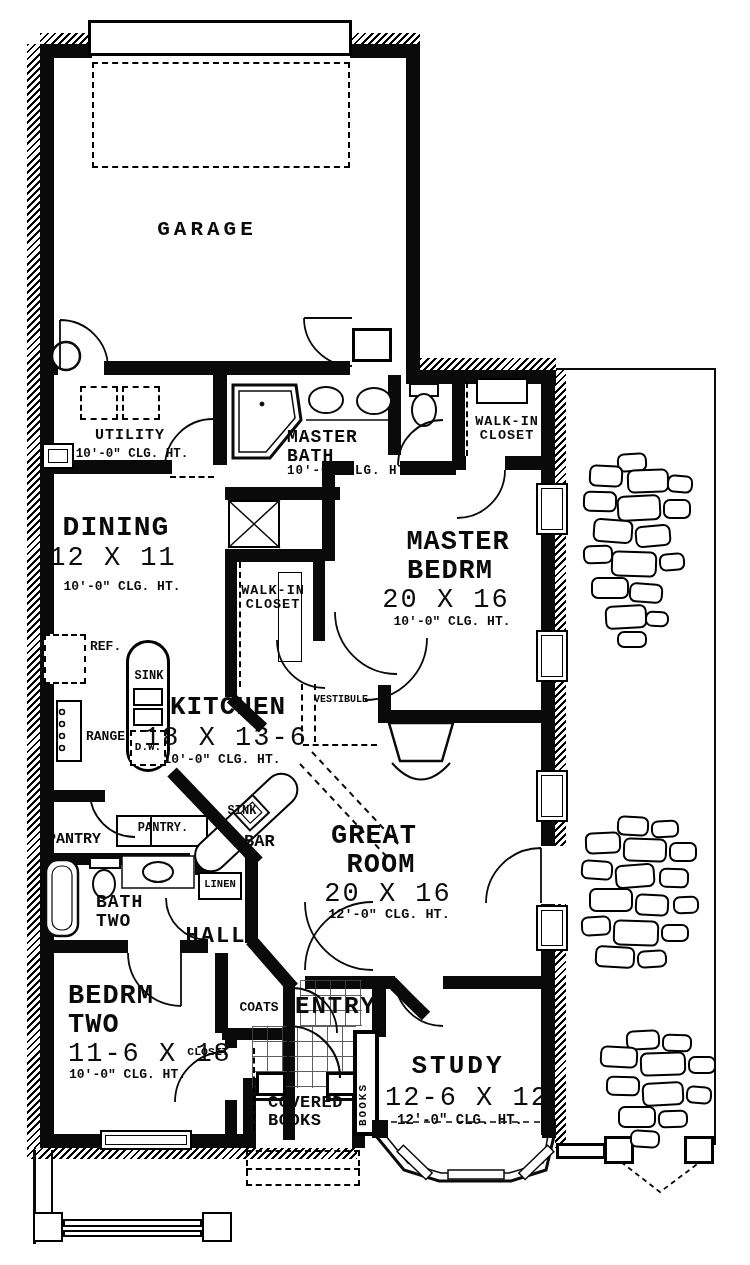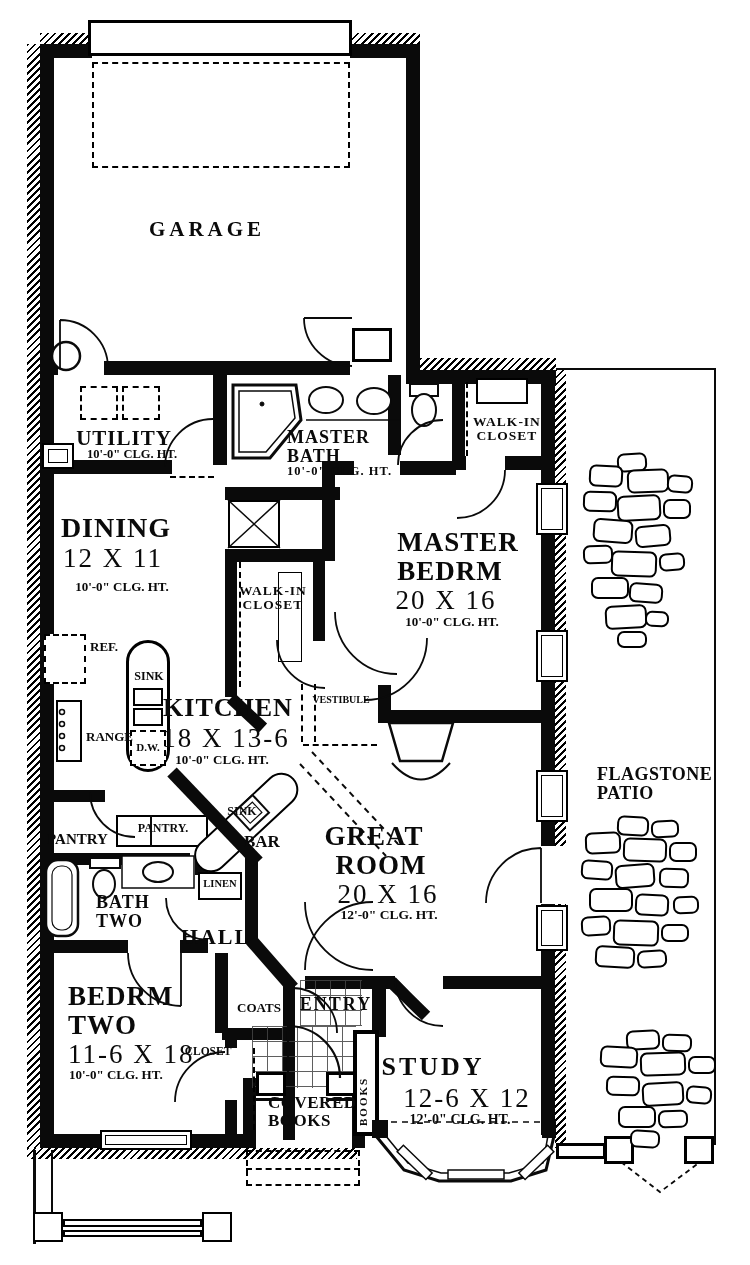--- a/index.html
+++ b/index.html
@@ -1,17 +1,17 @@
 <!DOCTYPE html>
 <html><head>
 <meta charset="utf-8">
 <style>
   html,body{margin:0;padding:0;background:#fff}
   #plan{position:relative;width:750px;height:1265px;background:#fff;overflow:hidden;
-        font-family:Liberation Serif, serif;color:#0a0a0a}
+        font-family:Liberation Mono, monospace;color:#0a0a0a}
   .abs{position:absolute}
   .wall{position:absolute;background:#0a0a0a}
   .hatch{position:absolute;background:repeating-linear-gradient(135deg,#000 0,#000 2px,#fff 2px,#fff 5px)}
   .box{position:absolute;background:#fff;border:2px solid #000;box-sizing:border-box}
   .b3{border-width:3px}
   .b4{border-width:4px}
   .win{position:absolute;background:#fff;border:2px solid #000;box-sizing:border-box}
   .win i{position:absolute;inset:3px;border:1px solid #000;display:block}
   .dash{position:absolute;border:2px dashed #000;background:#fff;box-sizing:border-box}
   .dashx{position:absolute;border:2px dashed #000;background:transparent;box-sizing:border-box}
@@ -286,21 +286,21 @@
       <path d="M380,1122 L550,1122" stroke-width="1.5" stroke-dasharray="6 5"></path>
       <rect x="372" y="1120" width="16" height="18" fill="#0a0a0a" stroke="none"></rect>
       <rect x="542" y="1120" width="14" height="18" fill="#0a0a0a" stroke="none"></rect>
 
       <path d="M621,1162 L660,1192 L700,1162" stroke-width="1.8" stroke-dasharray="5 4"></path>
     </g>
   </svg>
 
   <div class="lbl c" style="left:207px;top:219px;font-size:21px;letter-spacing:4px">GARAGE</div>
 
-  <div class="lbl c" style="left:124px;top:428px;font-size:21px">UTILITY</div>
+  <div class="lbl c" style="left:130px;top:428px;font-size:15px">UTILITY</div>
   <div class="lbl c" style="left:132px;top:448px;font-size:12.5px;letter-spacing:0">10'-0" CLG. HT.</div>
 
   <div class="lbl" style="left:287px;top:428px;font-size:18px">
     <div>MASTER</div>
     <div>BATH</div>
     <div class="clg" style="font-size:12.5px">10'-0" CLG. HT.</div>
   </div>
 
   <div class="lbl c" style="left:507px;top:415px;font-size:13.5px;text-align:center">
     <div>WALK-IN</div>
@@ -335,45 +335,41 @@
   <div class="lbl c" style="left:163px;top:822px;font-size:12px;letter-spacing:0;z-index:7">PANTRY.</div>
   <div class="lbl c" style="left:242px;top:805px;font-size:12px;letter-spacing:0">SINK</div>
   <div class="lbl" style="left:244px;top:833px;font-size:17px;letter-spacing:0">BAR</div>
   <div class="lbl" style="left:47px;top:832px;font-size:15px;letter-spacing:0">PANTRY</div>
 
   <div class="lbl c" style="left:374px;top:822px;font-size:27px">GREAT</div>
   <div class="lbl c" style="left:381px;top:851px;font-size:27px">ROOM</div>
   <div class="lbl c dims" style="left:388px;top:880px;font-size:27px">20 X 16</div>
   <div class="lbl c" style="left:389px;top:908px;font-size:13.5px;letter-spacing:0">12'-0" CLG. HT.</div>
 
-  <div class="lbl" style="left:597px;top:765px;font-size:18px;letter-spacing:0.5px">
-    <div>FLAGSTONE</div>
-    <div>PATIO</div>
-  </div>
 
   <div class="lbl" style="left:96px;top:893px;font-size:18px">
     <div>BATH</div>
     <div>TWO</div>
   </div>
   <div class="lbl c" style="left:216px;top:926px;font-size:22px;letter-spacing:2px">HALL</div>
   <div class="lbl c" style="left:220px;top:879px;font-size:10.5px;letter-spacing:0;z-index:7">LINEN</div>
 
   <div class="lbl" style="left:68px;top:982px;font-size:27px">BEDRM</div>
   <div class="lbl" style="left:68px;top:1011px;font-size:27px">TWO</div>
   <div class="lbl dims" style="left:68px;top:1040px;font-size:27px">11-6 X 18</div>
   <div class="lbl" style="left:69px;top:1068px;font-size:13px;letter-spacing:0">10'-0" CLG. HT.</div>
 
   <div class="lbl c" style="left:208px;top:1046px;font-size:11.5px;letter-spacing:0;z-index:7">CLOSET</div>
   <div class="lbl c" style="left:259px;top:1001px;font-size:13px;letter-spacing:0;z-index:7">COATS</div>
-  <div class="lbl c" style="left:336px;top:995px;font-size:18px;letter-spacing:2px">ENTRY</div>
+  <div class="lbl c" style="left:336px;top:995px;font-size:24px;letter-spacing:2px">ENTRY</div>
 
   <div class="lbl" style="left:268px;top:1094px;font-size:17px;letter-spacing:0.5px;z-index:7">
     <div>COVERED</div>
     <div>BOOKS</div>
   </div>
 
-  <div class="lbl c" style="left:433px;top:1053px;font-size:26px;letter-spacing:3px">STUDY</div>
+  <div class="lbl c" style="left:458px;top:1053px;font-size:26px;letter-spacing:3px">STUDY</div>
   <div class="lbl c dims" style="left:467px;top:1084px;font-size:27px">12-6 X 12</div>
   <div class="lbl c" style="left:460px;top:1113px;font-size:14px;letter-spacing:0">12'-0" CLG. HT.</div>
 
   <div class="lbl vtext" style="left:358px;top:1042px;font-size:11px;height:84px;z-index:7">BOOKS</div>
 
 </div>
 
 </body></html>

